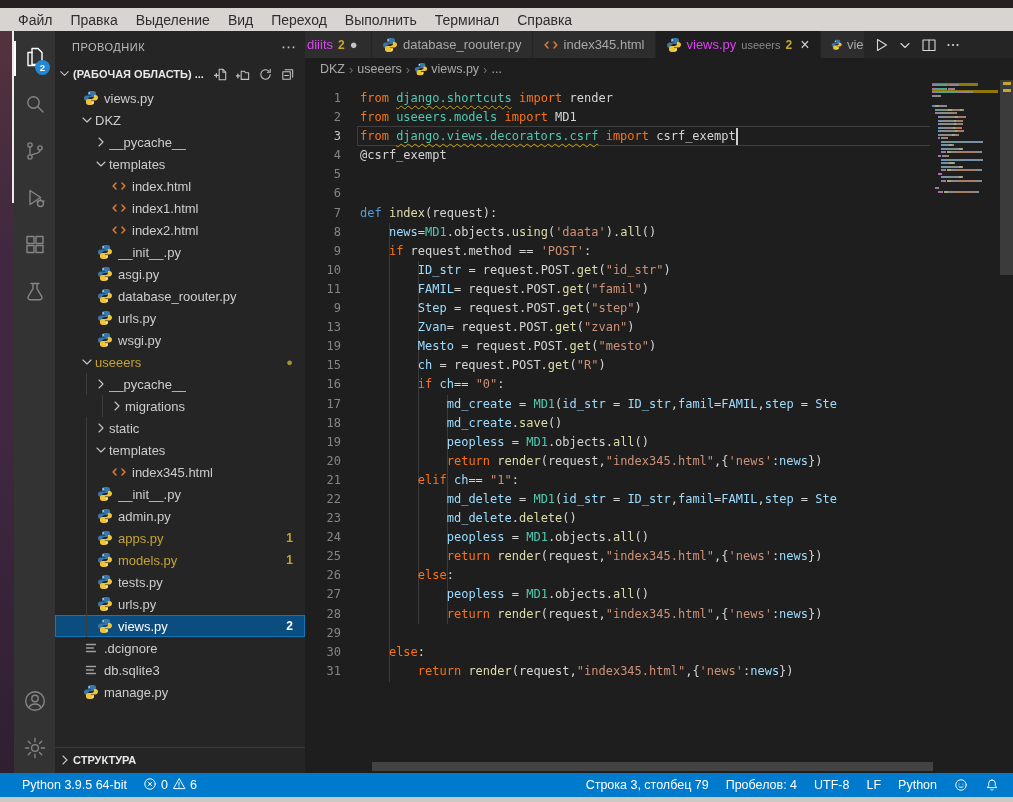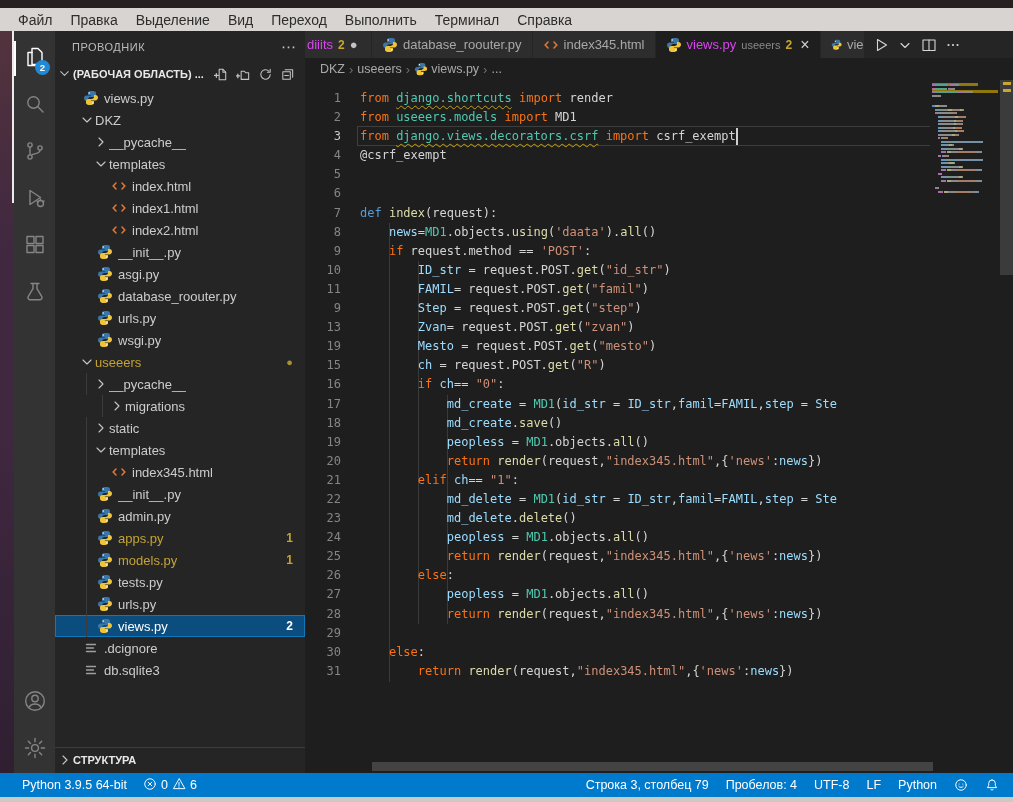--- a/index.html
+++ b/index.html
@@ -484,20 +484,31 @@
           <span class="ficon">
             <svg viewBox="0 0 16 16" fill="none" stroke="currentColor" stroke-width="1.1" stroke-linecap="round" stroke-linejoin="round">
               <g stroke="#9f9f9f" stroke-width="1.3">
                 <line x1="3.5" y1="4.5" x2="12.5" y2="4.5"></line>
                 <line x1="3.5" y1="8" x2="10.5" y2="8"></line>
                 <line x1="3.5" y1="11.5" x2="12.5" y2="11.5"></line>
               </g>
             </svg>
           </span>
           <span class="lbl">db.sqlite3</span>
+        </div>
+        <div class="trow" style="padding-left: 28px;">
+          <span class="ficon">
+            <svg viewBox="0 0 16 16">
+              <path fill="#3a76a8" d="M7.9 1C6.1 1 5 1.9 5 3.2V5h3.1v.6H3.5C2.1 5.6 1 6.7 1 8.2c0 1.6 1.1 2.7 2.5 2.7H5V9.3C5 8 6.2 7 7.6 7h3C11.8 7 13 6.1 13 4.8V3.2C13 1.9 11.8 1 10.4 1z"></path>
+              <path fill="#efc437" d="M8.1 15c1.8 0 2.9-.9 2.9-2.2V11H7.9v-.6h4.6c1.4 0 2.5-1.1 2.5-2.6 0-1.6-1.1-2.7-2.5-2.7H11v1.6C11 8 9.8 9 8.4 9h-3C4.2 9 3 9.9 3 11.2v1.6C3 14.1 4.2 15 5.6 15z"></path>
+              <circle cx="6.2" cy="3.1" r=".75" fill="#fff"></circle>
+              <circle cx="9.8" cy="12.9" r=".75" fill="#fff"></circle>
+            </svg>
+          </span>
+          <span class="lbl">manage.py</span>
         </div>
       </div>
     <div id="sb-outline">
       <span class="chev"><svg viewBox="0 0 16 16" fill="none" stroke="currentColor" stroke-width="1.1" stroke-linecap="round" stroke-linejoin="round">
             <path d="M6 4l4 4-4 4"></path>
           </svg></span>
       <span>СТРУКТУРА</span>
     </div>
   </div>
 

